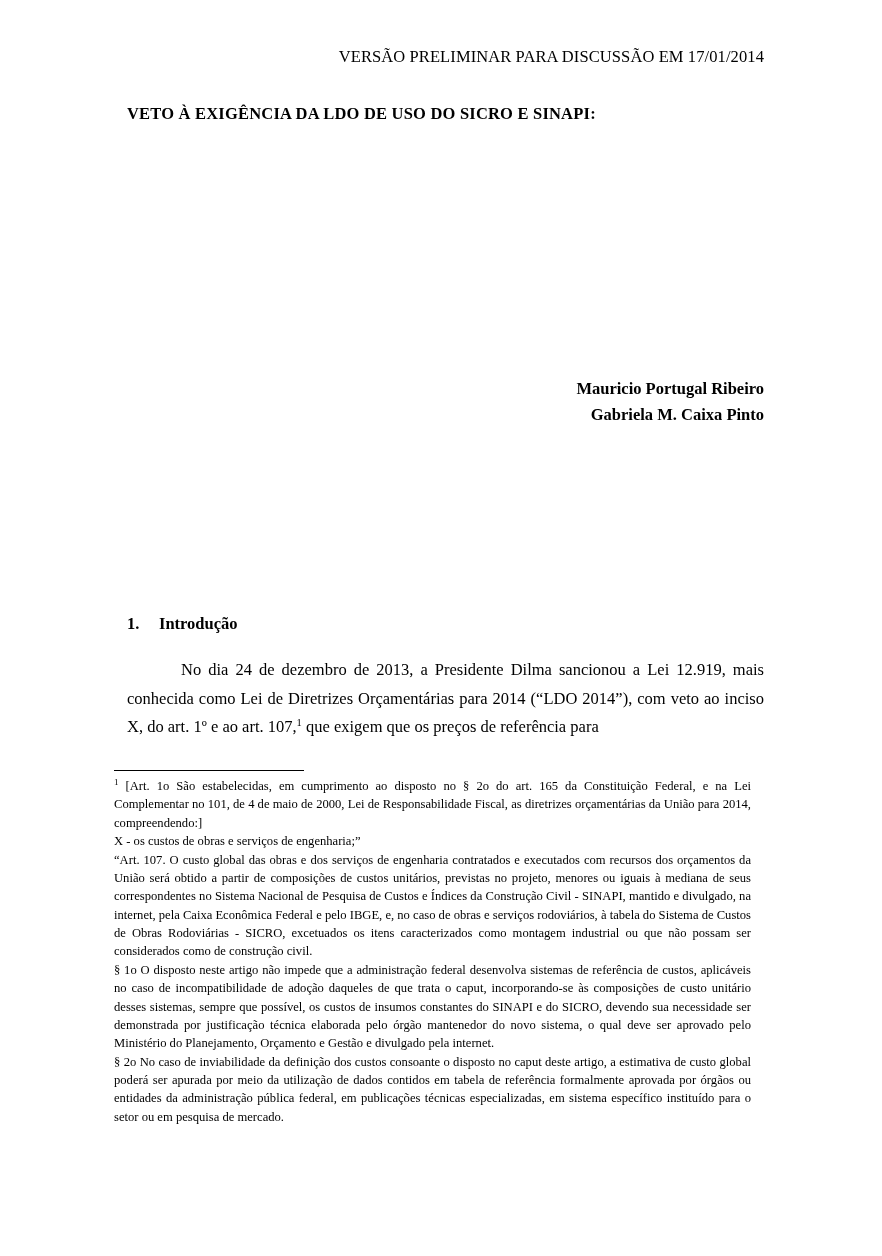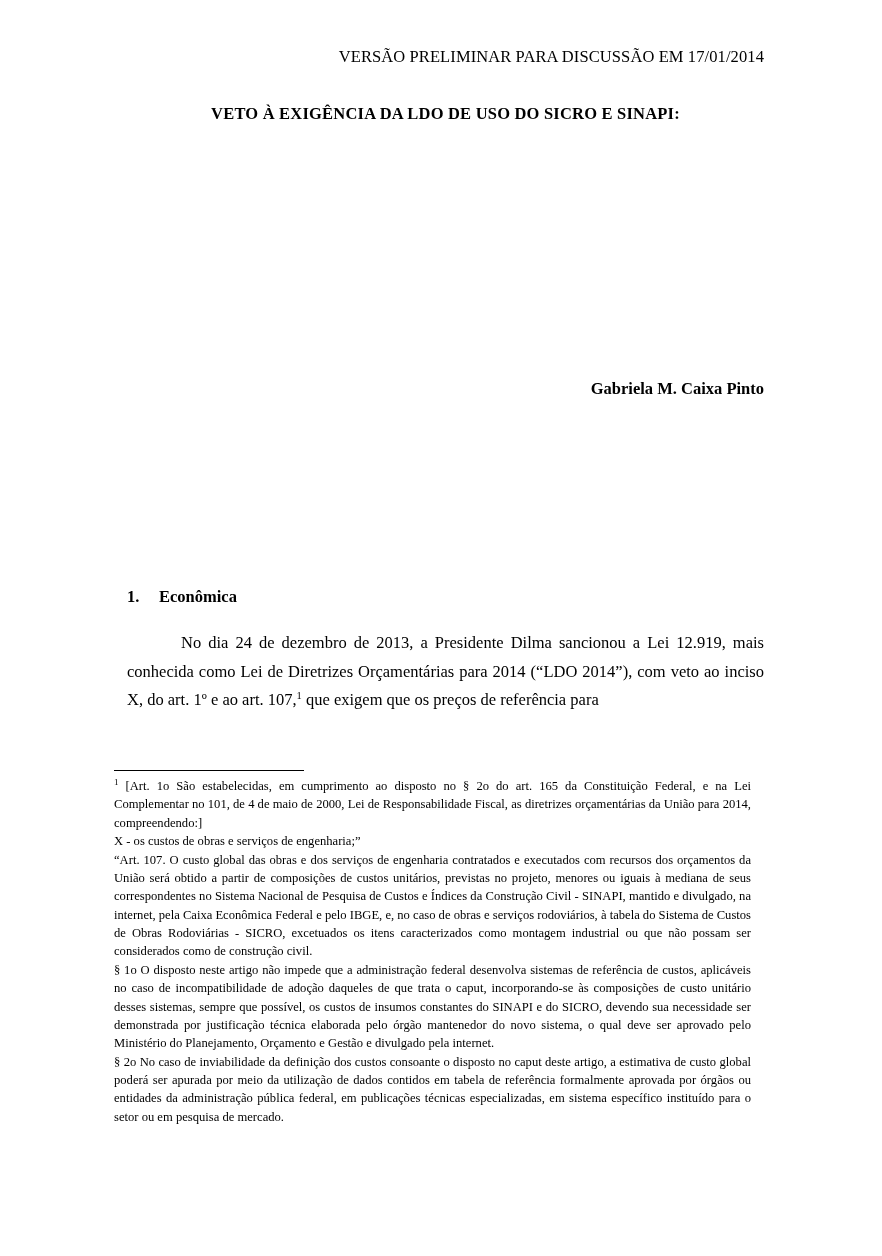--- a/index.html
+++ b/index.html
@@ -29,21 +29,21 @@
     width: 637px;
   }
   .header-line {
     text-align: right;
     font-size: 16.5px;
     margin-top: 47px;
     letter-spacing: 0.1px;
     white-space: nowrap;
   }
   .doc-title {
-    text-align: center;
+    text-align: left;
     font-weight: bold;
     font-size: 16.5px;
     margin-top: 34px;
     line-height: 1.62;
     letter-spacing: 0.2px;
   }
   .doc-title .l2 {
     display: block;
   }
   .authors {
@@ -109,26 +109,27 @@
 
   <div class="content">
 
     <div class="header-line">VERSÃO PRELIMINAR PARA DISCUSSÃO EM 17/01/2014</div>
 
     <div class="doc-title">
       <span>VETO À EXIGÊNCIA DA LDO DE USO DO SICRO E SINAPI:</span>
     </div>
 
     <div class="authors">
+      <div>Mauricio Portugal Ribeiro</div>
       <div>Gabriela M. Caixa Pinto</div>
     </div>
 
     <div class="section-heading">
       <span class="num">1.</span>
-      <span>Econômica</span>
+      <span>Introdução</span>
     </div>
 
     <div class="body-par"><span>No dia 24 de dezembro de 2013, a Presidente Dilma sancionou a Lei 12.919, mais conhecida como Lei de Diretrizes Orçamentárias para 2014 (“LDO 2014”), com veto ao inciso X, do art. 1º e ao art. 107,</span><sup>1</sup><span> que exigem que os preços de referência para</span></div>
 
   </div>
 
   <div class="footnote-area">
     <div class="footnote-rule"></div>
 
     <div class="fn"><span class="marker">1</span> <span>[Art. 1o  São estabelecidas, em cumprimento ao disposto no § 2o do art. 165 da Constituição Federal, e na Lei Complementar no 101, de 4 de maio de 2000, Lei de Responsabilidade Fiscal, as diretrizes orçamentárias da União para 2014, compreendendo:]</span></div>

